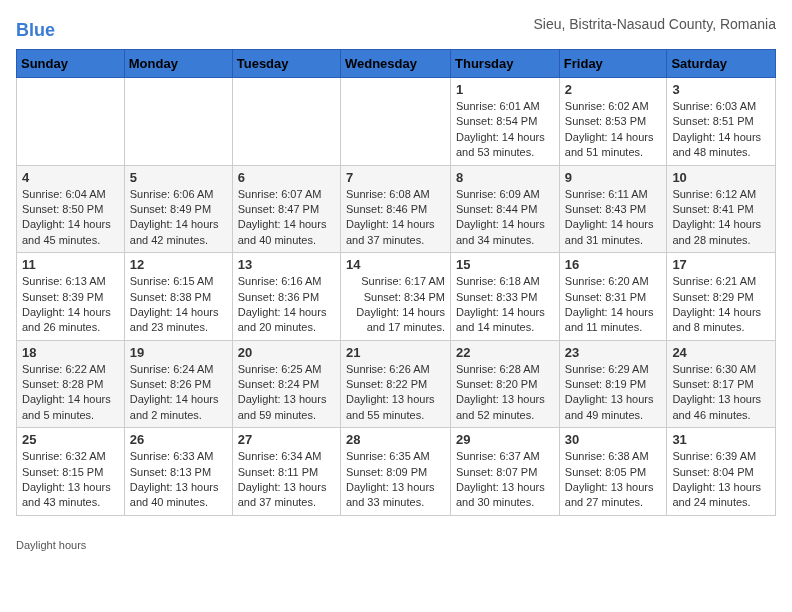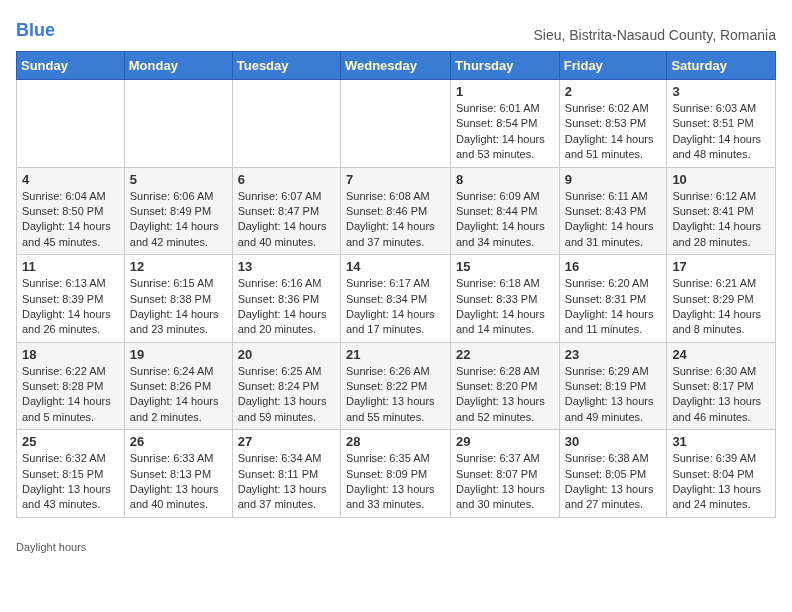--- a/index.html
+++ b/index.html
@@ -32,30 +32,30 @@
     }
     .main-title {
       font-size: 36px;
       font-weight: normal;
       color: #333;
       line-height: 1.1;
     }
     .subtitle {
       font-size: 14px;
       color: #555;
-      margin-top: 11px;
+      margin-top: 0;
     }
     .calendar {
       width: 100%;
       border-collapse: collapse;
       font-size: 11px;
     }
     .calendar thead tr th {
       background: #3a7bd5;
-      color: #fef9c3;
+      color: #000000;
       padding: 6px 4px;
       text-align: left;
       font-size: 13px;
       font-weight: bold;
       border: 1px solid #2a5bb5;
     }
     .calendar tbody tr td {
       border: 1px solid #ccc;
       vertical-align: top;
       padding: 4px 5px;
@@ -197,21 +197,21 @@
 Daylight: 14 hours and 23 minutes.</div>
         </td>
         <td>
           <span class="day-number">13</span>
           <div class="day-info" style="white-space: pre-line;">Sunrise: 6:16 AM
 Sunset: 8:36 PM
 Daylight: 14 hours and 20 minutes.</div>
         </td>
         <td>
           <span class="day-number">14</span>
-          <div class="day-info" style="white-space: pre-line;">Sunrise: 6:17 AM
+          <div class="day-info" style="white-space: pre-line; text-align: right;">Sunrise: 6:17 AM
 Sunset: 8:34 PM
 Daylight: 14 hours and 17 minutes.</div>
         </td>
         <td>
           <span class="day-number">15</span>
           <div class="day-info" style="white-space: pre-line;">Sunrise: 6:18 AM
 Sunset: 8:33 PM
 Daylight: 14 hours and 14 minutes.</div>
         </td>
         <td>

